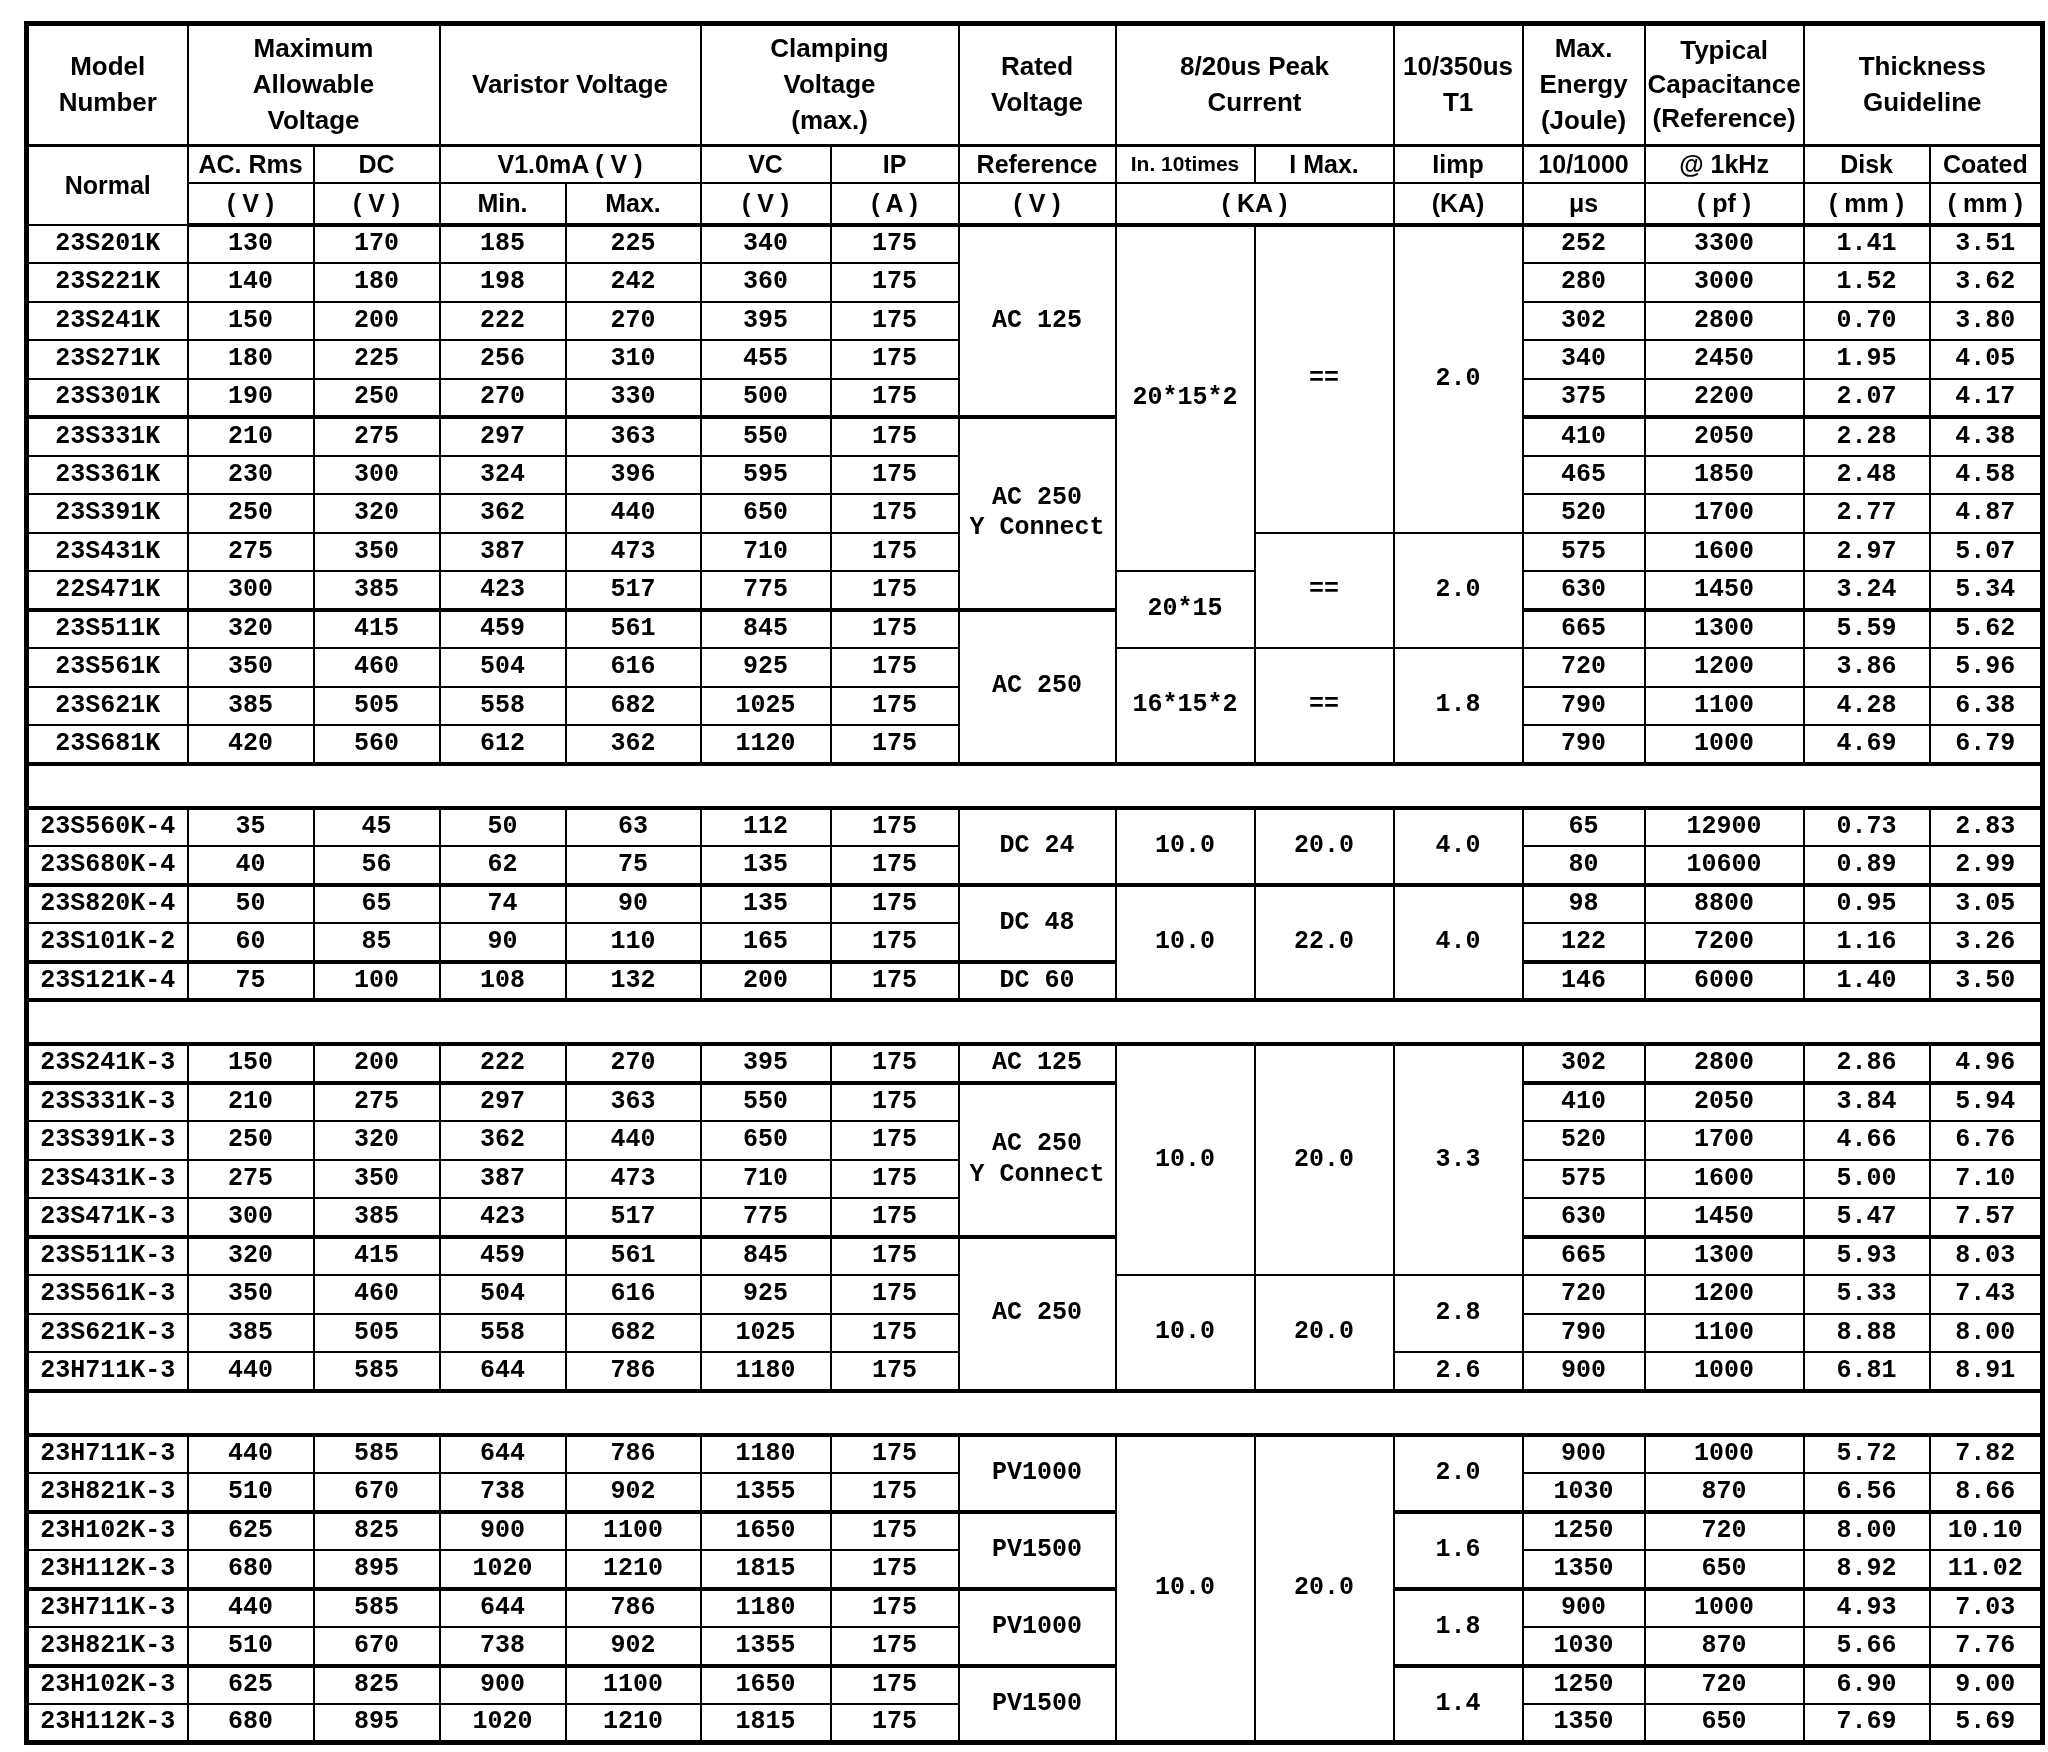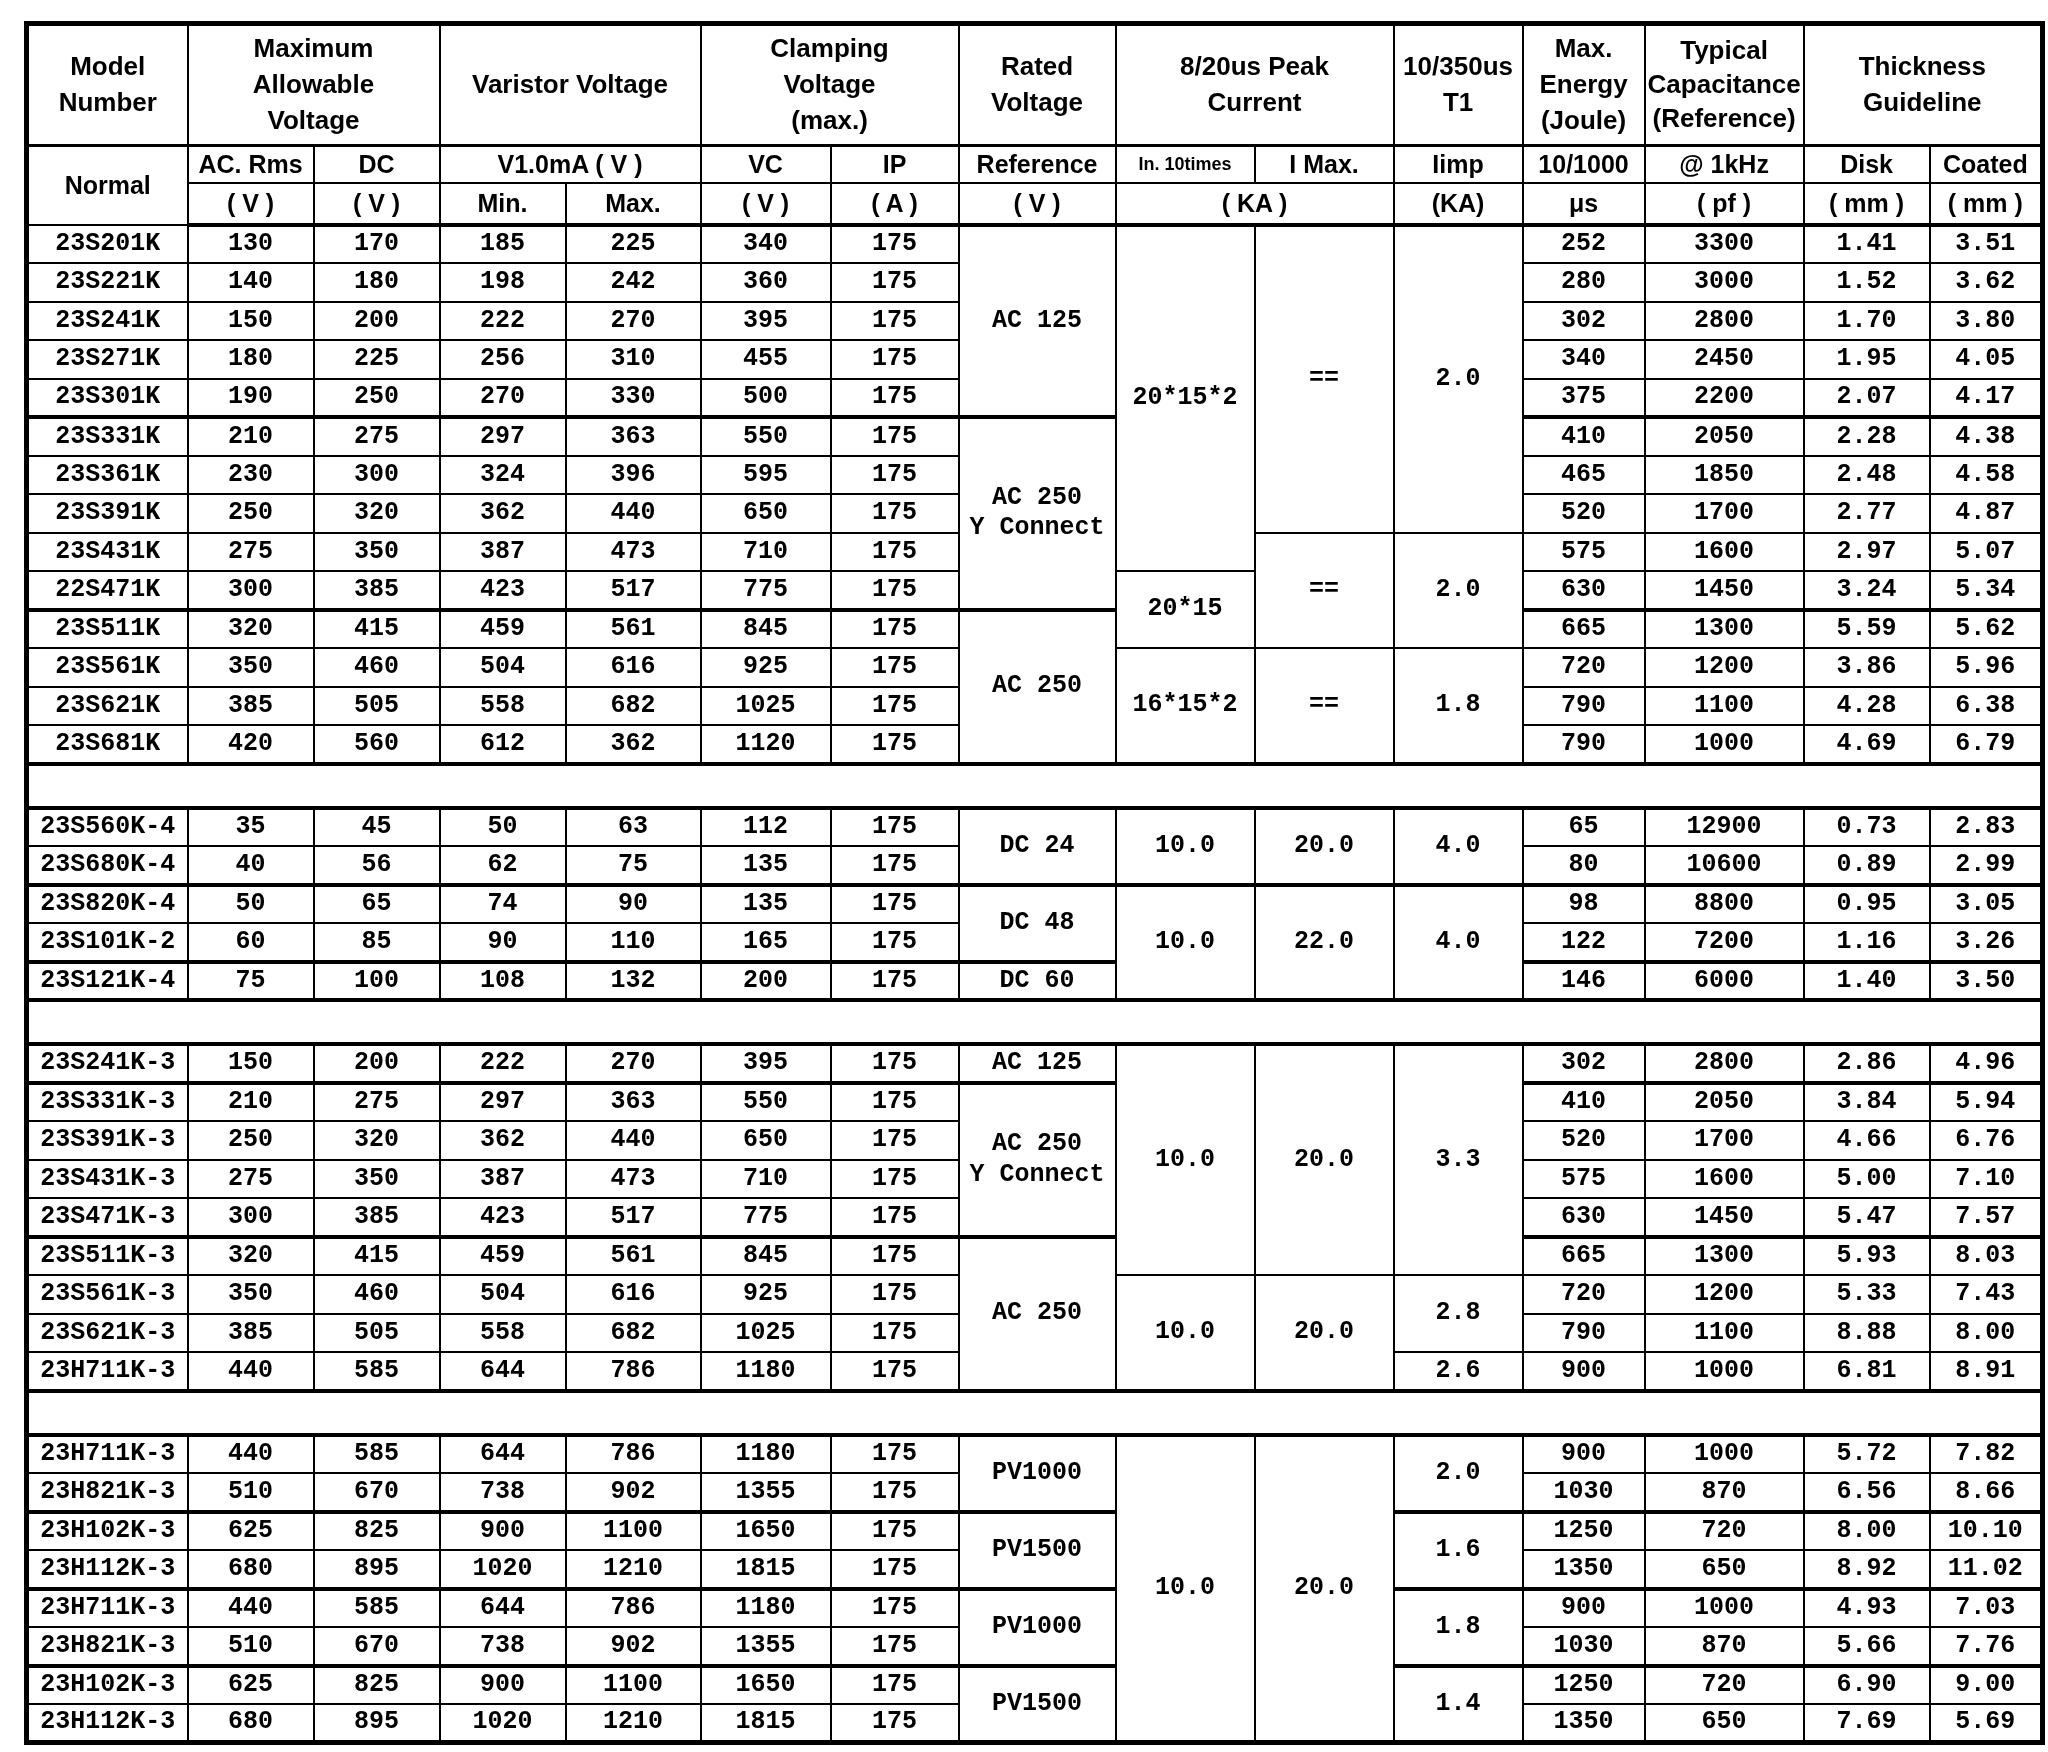--- a/index.html
+++ b/index.html
@@ -37,21 +37,21 @@
     white-space: pre-line;
     line-height: 1.22;
     overflow: hidden;
   }
   thead th { line-height: 1.38; }
   tr.h-group { height: 122px; }
   tr.h-group th { font-size: 26px; border-bottom-width: 3px; }
   tr.h-sub   { height: 37px; }
   tr.h-unit  { height: 42px; }
   tr.h-unit th { border-top-width: 2px; border-bottom-width: 4px; }
-  th.small { font-size: 18px; }
+  th.small { font-size: 21px; }
   th.capsmall { font-size: 22px; line-height: 1.3; }
   tbody tr { height: 38.5px; font-family: Liberation Mono, monospace; }
   tr.thick td { border-top-width: 4px; }
   tr.sep td {
     height: 40px;
     border-top: 4px solid #000;
     border-bottom: 4px solid #000;
     background: #fff;
   }
 </style>
@@ -169,21 +169,21 @@
         <tr>
           <td>23S241K</td>
           <td>150</td>
           <td>200</td>
           <td>222</td>
           <td>270</td>
           <td>395</td>
           <td>175</td>
           <td>302</td>
           <td>2800</td>
-          <td>1.70</td>
+          <td>0.70</td>
           <td>3.80</td>
         </tr>
         <tr>
           <td>23S271K</td>
           <td>180</td>
           <td>225</td>
           <td>256</td>
           <td>310</td>
           <td>455</td>
           <td>175</td>

